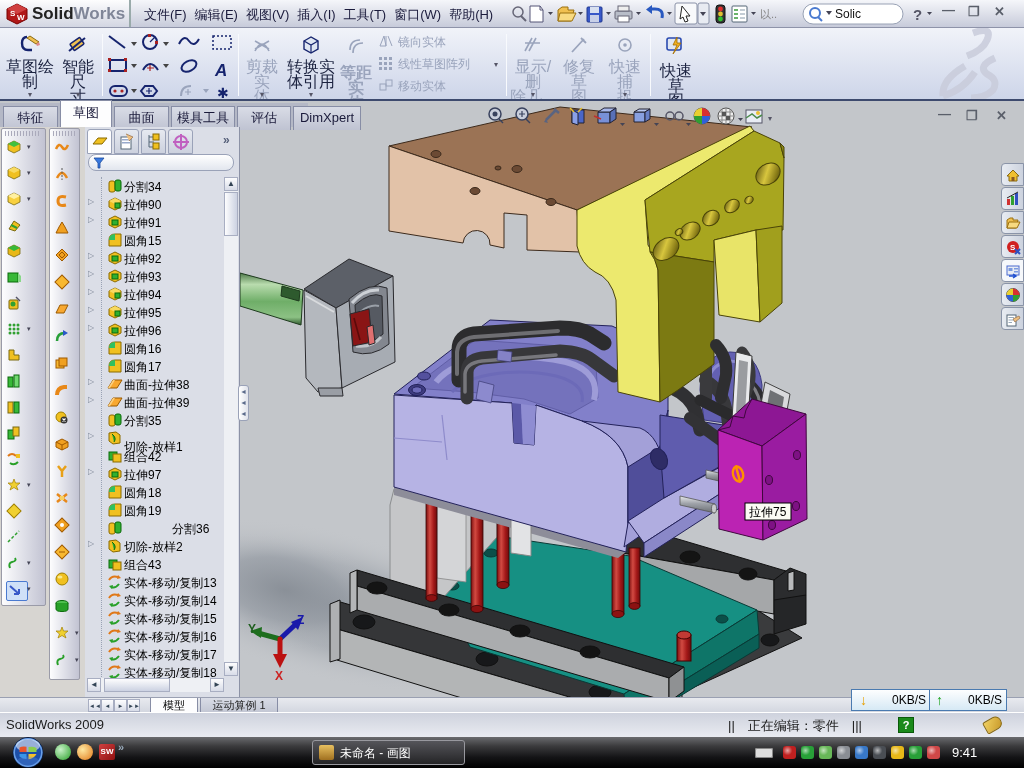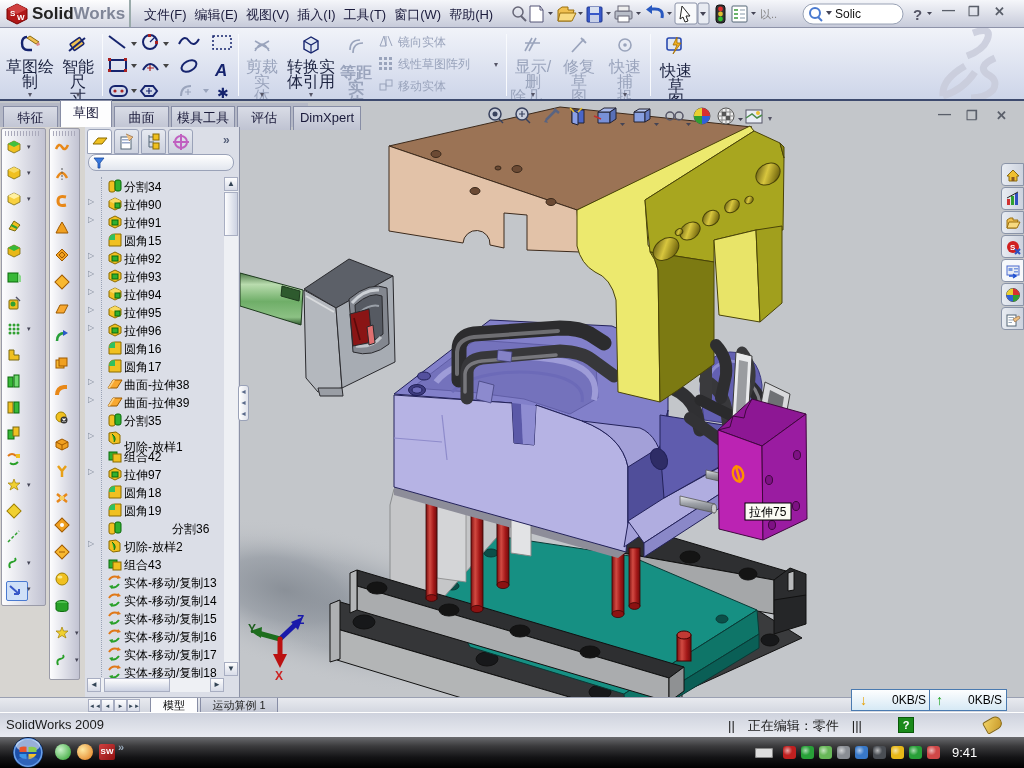--- a/index.html
+++ b/index.html
@@ -1064,20 +1064,24 @@
   <path d="M10.5,17 L17.5,17 L17.5,22 Q13.5,22 10.5,19.5 Z" fill="#3a96e8"></path>
   <path d="M19.5,17 L27.5,17 Q25,21.5 19.5,22.3 Z" fill="#f8c229"></path>
   <ellipse cx="19" cy="24" rx="11" ry="4.5" fill="rgba(90,140,220,0.35)"></ellipse>
  </svg>
 
  <div class="abs" style="left:55px;top:7px;width:16px;height:16px;border-radius:8px;background:radial-gradient(circle at 35% 35%,#c8f0c8,#28a028);"></div>
  <div class="abs" style="left:77px;top:7px;width:16px;height:16px;border-radius:8px;background:radial-gradient(circle at 35% 35%,#ffe8a0,#e07818);"></div>
  <div class="abs" style="left:99px;top:7px;width:16px;height:16px;background:linear-gradient(135deg,#d04040,#901010);border-radius:2px;color:#fff;font-size:8px;font-weight:bold;text-align:center;line-height:16px;">SW</div>
  <div class="abs" style="left:118px;top:4px;color:#9ab;font-size:11px;font-weight:bold;">»</div>
 
+ <div class="abs" style="left:312px;top:3px;width:153px;height:25px;background:linear-gradient(#55555a,#242426);border:1px solid #98989e;border-radius:3px;">
+  <div style="position:absolute;left:6px;top:4px;width:15px;height:15px;background:linear-gradient(180deg,#e8c060,#a07020);border-radius:2px;"></div>
+  <span style="position:absolute;left:27px;top:4px;font-size:12px;color:#fff;">未命名 - 画图</span>
+ </div>
 
  <div class="abs" id="tray" style="left:755px;top:6px;width:200px;height:20px;">
       <div style="position:absolute;left:0px;top:5px;width:18px;height:10px;background:#ddd;border-radius:2px;box-shadow:inset 0 0 0 1px #888;"></div>
       <div style="position:absolute;left:28px;top:3px;width:13px;height:13px;background:radial-gradient(circle at 35% 35%,rgba(255,255,255,0.6),rgba(255,255,255,0) 40%),#c02020;border-radius:3px;"></div>
       <div style="position:absolute;left:46px;top:3px;width:13px;height:13px;background:radial-gradient(circle at 35% 35%,rgba(255,255,255,0.6),rgba(255,255,255,0) 40%),#28a038;border-radius:3px;"></div>
       <div style="position:absolute;left:64px;top:3px;width:13px;height:13px;background:radial-gradient(circle at 35% 35%,rgba(255,255,255,0.6),rgba(255,255,255,0) 40%),#68b858;border-radius:3px;"></div>
       <div style="position:absolute;left:82px;top:3px;width:13px;height:13px;background:radial-gradient(circle at 35% 35%,rgba(255,255,255,0.6),rgba(255,255,255,0) 40%),#8a8e94;border-radius:3px;"></div>
       <div style="position:absolute;left:100px;top:3px;width:13px;height:13px;background:radial-gradient(circle at 35% 35%,rgba(255,255,255,0.6),rgba(255,255,255,0) 40%),#3878c8;border-radius:3px;"></div>
       <div style="position:absolute;left:118px;top:3px;width:13px;height:13px;background:radial-gradient(circle at 35% 35%,rgba(255,255,255,0.6),rgba(255,255,255,0) 40%),#4a4e54;border-radius:3px;"></div>
       <div style="position:absolute;left:136px;top:3px;width:13px;height:13px;background:radial-gradient(circle at 35% 35%,rgba(255,255,255,0.6),rgba(255,255,255,0) 40%),#e8b818;border-radius:3px;"></div>

